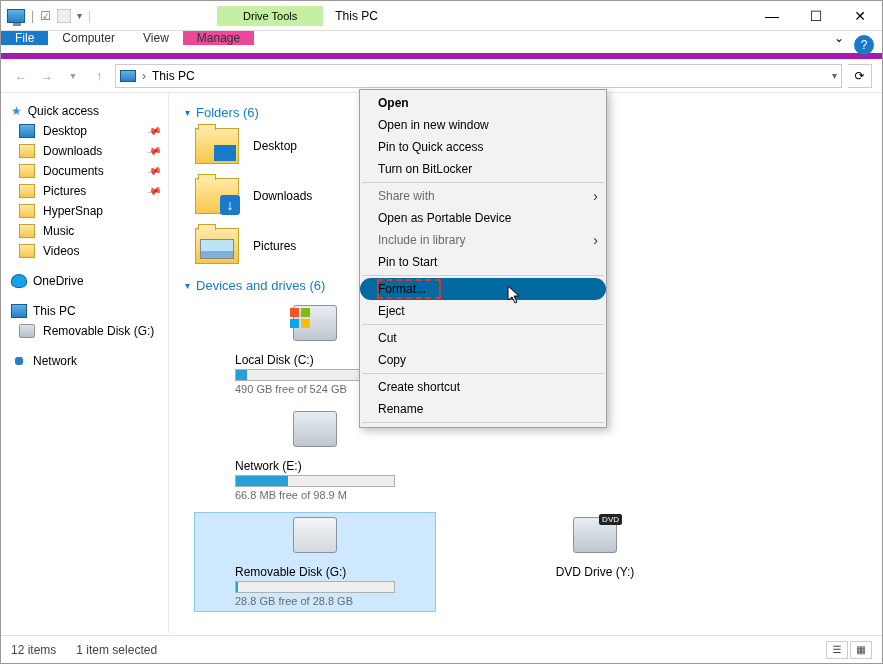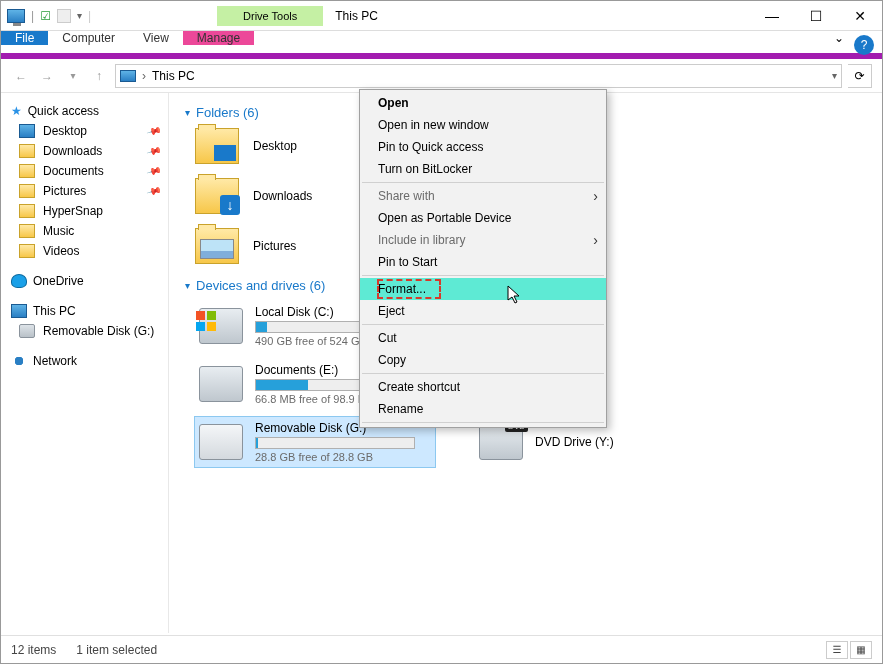--- a/index.html
+++ b/index.html
@@ -52,40 +52,40 @@
 .section-header { color:#1979ca; font-size:13px; margin: 4px 0 8px; display:flex; align-items:center; gap:6px; }
 .section-header .chev { font-size:10px; }
 .folders-grid { display:flex; flex-direction:column; gap:14px; margin-left:10px; margin-bottom:14px; }
 .folder-item { display:flex; align-items:center; gap:14px; }
 .folder-icon { width:44px; height:36px; background: linear-gradient(#ffe9a6,#f7c749); border:1px solid #c9a22b; position:relative; }
 .folder-icon::before { content:""; position:absolute; top:-5px; left:2px; width:16px; height:5px; background:#ffe9a6; border:1px solid #c9a22b; border-bottom:none; }
 .folder-icon.dl::after { content:"↓"; position:absolute; right:-2px; bottom:-2px; width:20px; height:20px; background:#1979ca; color:#fff; border-radius:3px; display:flex; align-items:center; justify-content:center; font-size:14px; }
 .folder-icon.pic::after { content:""; position:absolute; left:4px; top:10px; right:4px; bottom:4px; background:linear-gradient(#bde3f7 60%,#7faedb 60%); border:1px solid #888; }
 
 .drives { display:flex; flex-wrap:wrap; gap: 8px 40px; margin-left:10px; }
-.drive-item { display:flex; align-items:center; gap:12px; width: 240px; padding:4px; }
+.drive-item { display:flex; align-items:center; gap:12px; width: 240px; padding:4px;flex-direction:column; }
 .drive-item.selected { background:#cde8ff; outline:1px solid #8cc8f0; }
 .drive-icon { width:44px; height:36px; background: linear-gradient(#e8edf1,#bfc7ce); border:1px solid #8a939c; border-radius:3px; position:relative; }
 .drive-icon.win::before { content:""; position:absolute; left:-4px; top:2px; width:20px; height:20px; background:
   linear-gradient(#f35325,#f35325) 0 0/9px 9px no-repeat,
   linear-gradient(#81bc06,#81bc06) 11px 0/9px 9px no-repeat,
   linear-gradient(#05a6f0,#05a6f0) 0 11px/9px 9px no-repeat,
   linear-gradient(#ffba08,#ffba08) 11px 11px/9px 9px no-repeat; }
 .drive-info { display:flex; flex-direction:column; gap:2px; font-size:12px; }
 .bar { width:160px; height:12px; border:1px solid #b0b0b0; background:#eee; position:relative; }
 .bar .fill { height:100%; background:#26a0da; }
 .sub { color:#6b6b6b; font-size:11px; }
 
 
 .ctx { position:absolute; left:358px; top:88px; width:248px; background:#f2f2f2; border:1px solid #a0a0a0; box-shadow:3px 3px 8px rgba(0,0,0,0.25); padding:2px 0; z-index:20; }
 .ctx .mi { padding:4px 24px 4px 18px; font-size:12px; position:relative; }
 .ctx .sep { height:1px; background:#d0d0d0; margin:2px 2px; }
 .ctx .mi.sub::after { content:"›"; position:absolute; right:8px; top:3px; font-size:14px; color:#333; }
 .ctx .mi.bold { font-weight:600; }
-.ctx .mi.hl { background:#5eead4; }
+.ctx .mi.hl { background:#0369a1;border-radius:11px; }
 .format-box { position:absolute; left:376px; top:278px; width:64px; height:20px; border:2px dashed #d63a2b; z-index:25; pointer-events:none; }
 .cursor { position:absolute; left:506px; top:284px; z-index:30; font-size:16px; pointer-events:none; }
 
 
 .status { position:absolute; bottom:0; left:0; right:0; height:28px; border-top:1px solid #e0e0e0; display:flex; align-items:center; padding:0 10px; font-size:12px; color:#444; gap:20px; }
 .status .views { margin-left:auto; display:flex; gap:2px; }
 .status .views div { width:22px; height:18px; border:1px solid #ccc; display:flex; align-items:center; justify-content:center; font-size:10px; }
 </style>
 </head>
 <body>
@@ -225,21 +225,21 @@
           <div class="bar">
               <div class="fill" style="width:7%"></div>
             </div>
           <span class="sub">490 GB free of 524 GB</span>
         </div>
       </div>
       <div style="width:240px"></div>
       <div class="drive-item">
         <span class="drive-icon"></span>
         <div class="drive-info">
-          <span>Documents (E:)</span>
+          <span>Network (E:)</span>
           <div class="bar">
               <div class="fill" style="width:33%"></div>
             </div>
           <span class="sub">66.8 MB free of 98.9 M</span>
         </div>
       </div>
       <div style="width:240px"></div>
       <div class="drive-item selected">
         <span class="drive-icon" style="background:linear-gradient(#f4f6f8,#d4d9de)"></span>
         <div class="drive-info">

